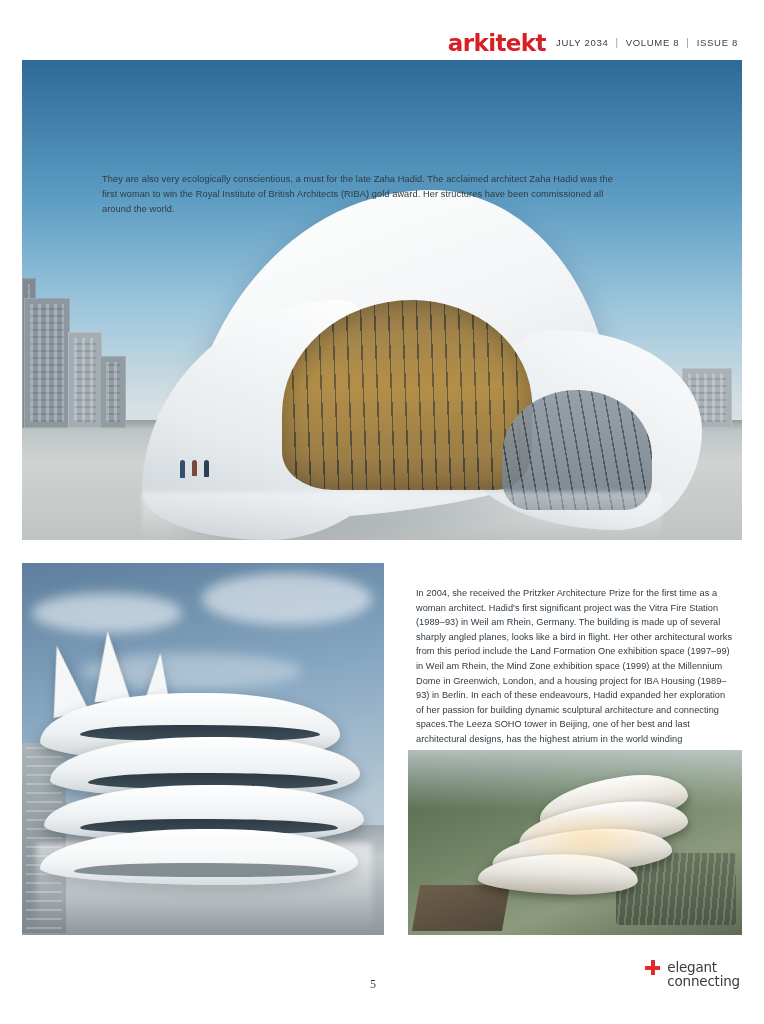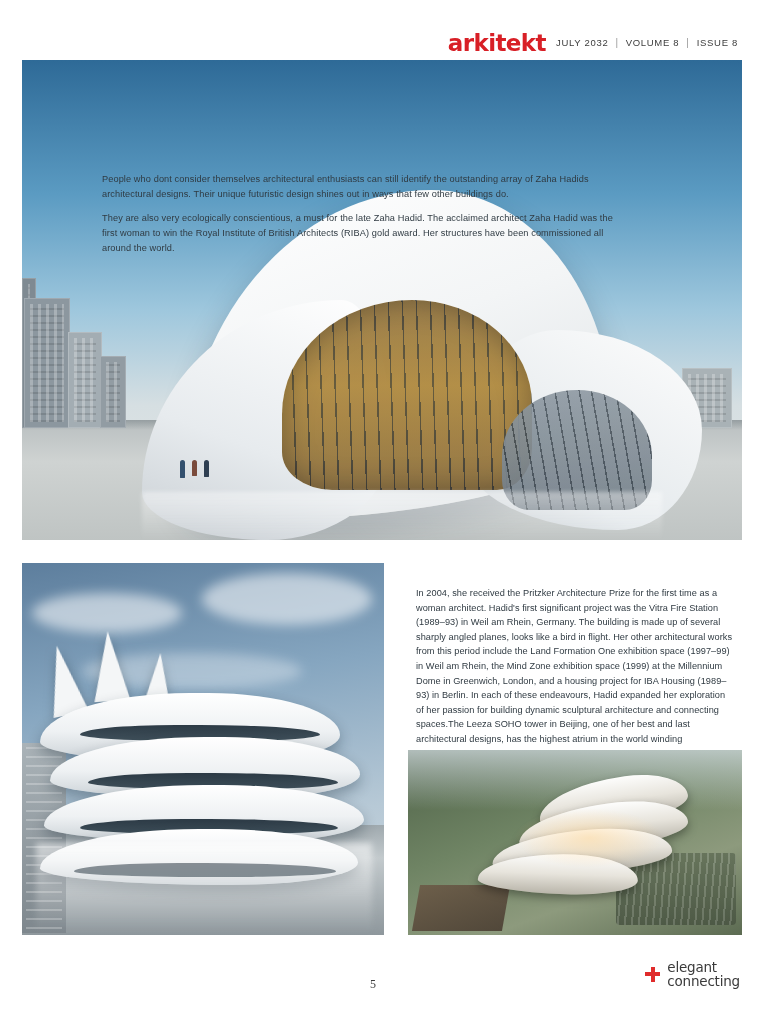--- a/index.html
+++ b/index.html
@@ -332,21 +332,20 @@
     top: 977px;
     font-size: 12px;
     color: #3d3d3d;
     font-family: "Liberation Serif", serif;
   }
   .footer-logo {
     position: absolute;
     right: 24px;
     top: 960px;
     display: flex;
-    align-items: center;
     gap: 7px;
   }
   .cross {
     position: relative;
     width: 15px; height: 15px;
     flex: none;
   }
   .cross:before, .cross:after {
     content:"";
     position: absolute;
@@ -364,21 +363,21 @@
   .flogo-text span { display:block; }
 </style>
 </head>
 <body>
 
 <div class="page">
 
   <div class="masthead">
     <div class="brand">arkitekt</div>
     <div class="issue-line">
-      <span>JULY 2032</span>
+      <span>JULY 2034</span>
       <span class="issue-sep">|</span>
       <span>VOLUME 8</span>
       <span class="issue-sep">|</span>
       <span>ISSUE 8</span>
     </div>
   </div>
 
   <div class="hero">
     <div class="hero-sky"></div>
     <div class="hero-ground"></div>
@@ -414,21 +413,20 @@
     </div>
 
     <div class="plaza-people">
       <div class="person p1"></div>
       <div class="person p2"></div>
       <div class="person p3"></div>
     </div>
     <div class="reflect"></div>
 
     <div class="intro">
-      <p>People who dont consider themselves architectural enthusiasts can still identify the outstanding array of Zaha Hadids architectural designs. Their unique futuristic design shines out in ways that few other buildings do.</p>
       <p>They are also very ecologically conscientious, a must for the late Zaha Hadid. The acclaimed architect Zaha Hadid was the first woman to win the Royal Institute of British Architects (RIBA) gold award. Her structures have been commissioned all around the world.</p>
     </div>
   </div>
 
   <div class="img-left">
     <div class="il-sky"></div>
     <div class="cloud c1"></div>
     <div class="cloud c2"></div>
     <div class="cloud c3"></div>
     <div class="il-ground"></div>

